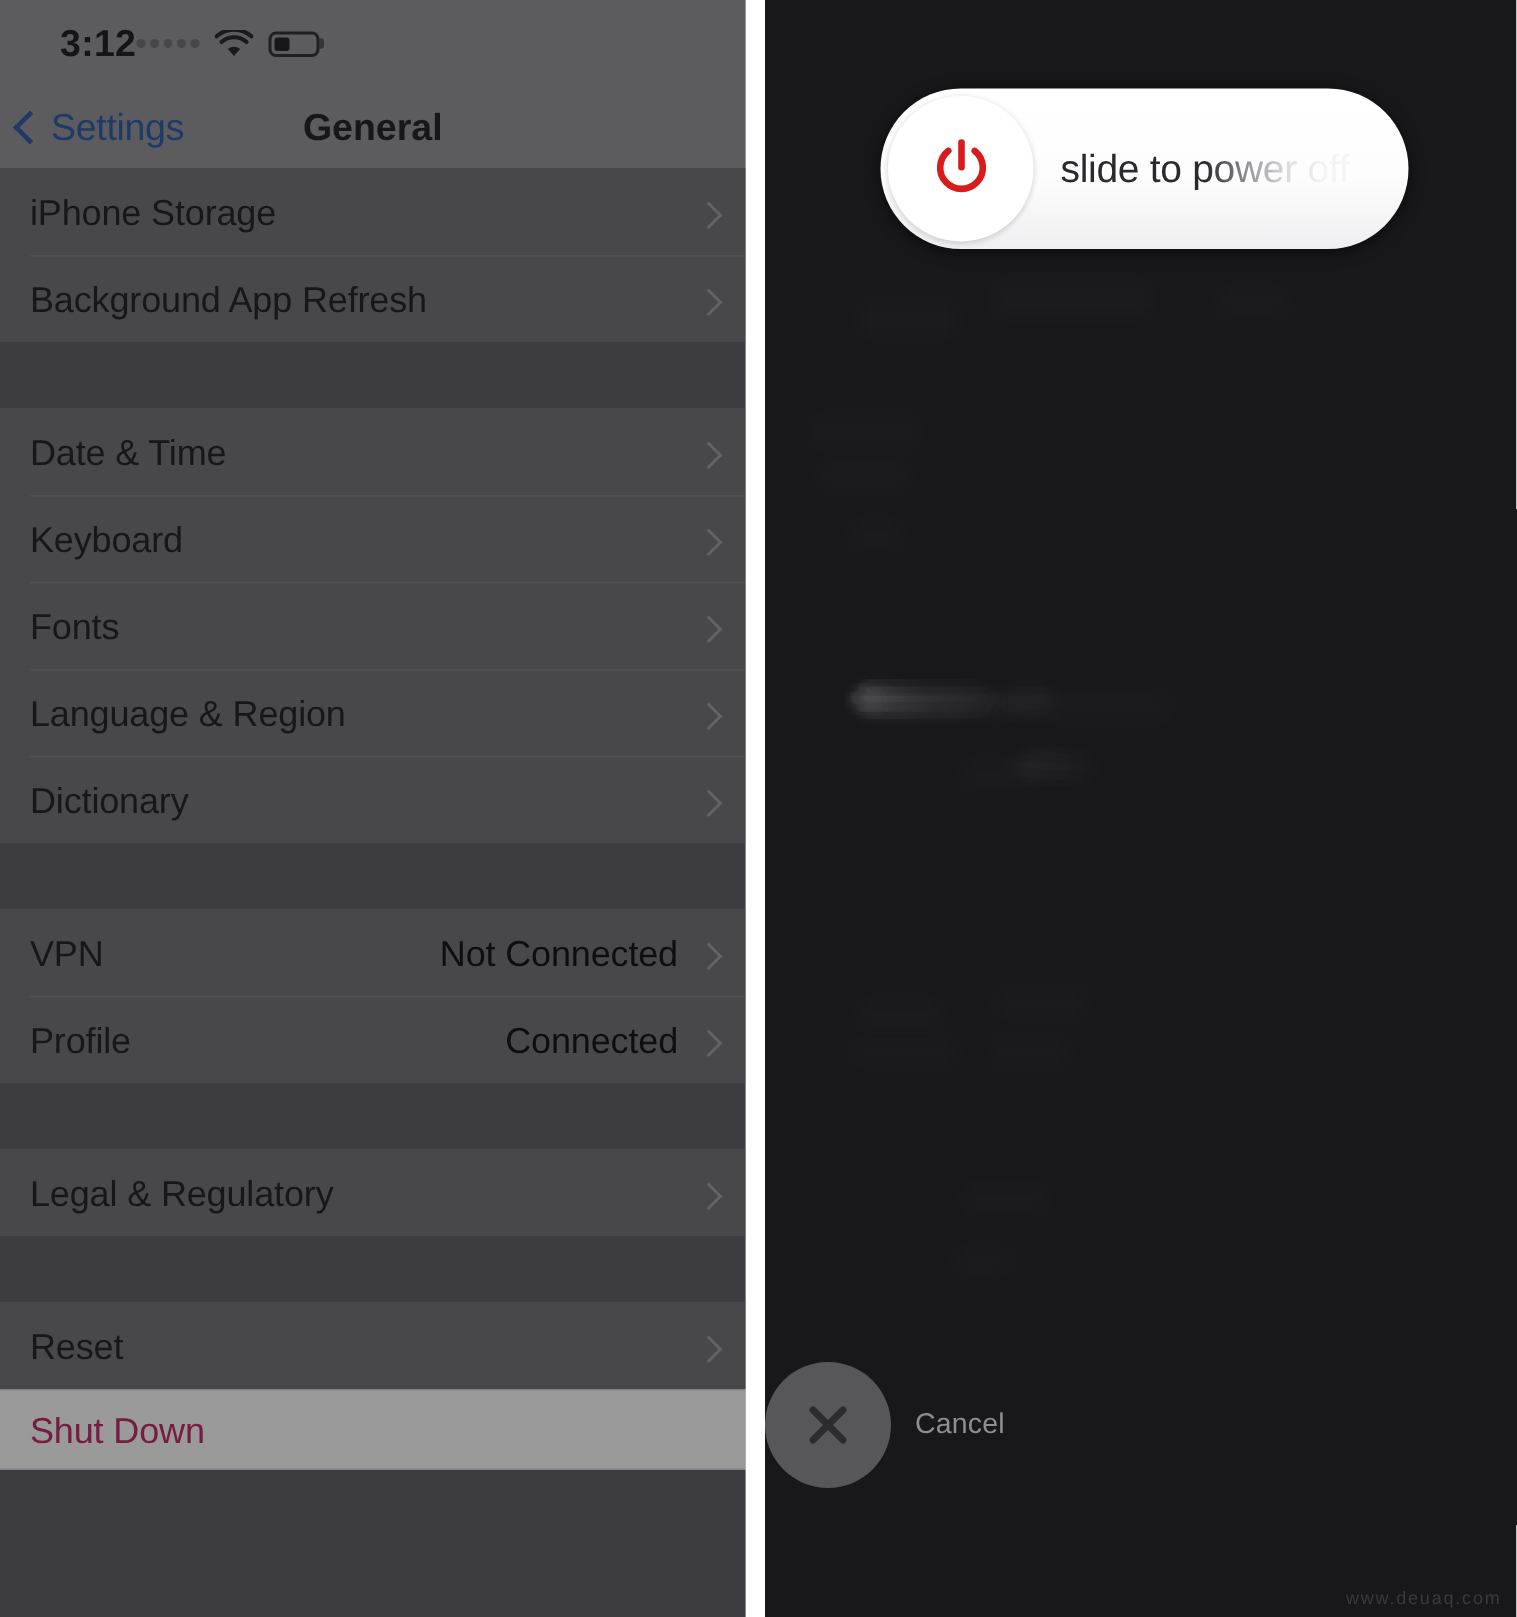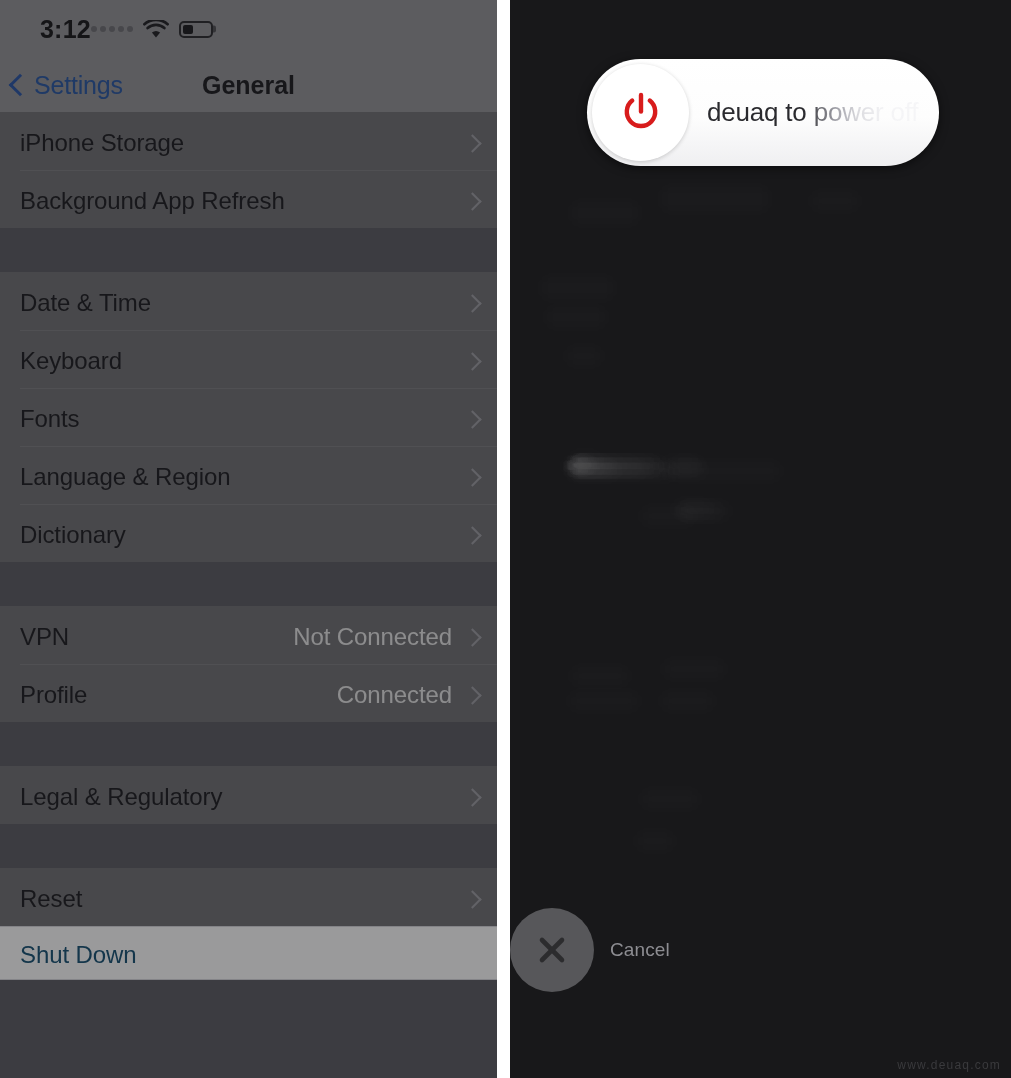--- a/index.html
+++ b/index.html
@@ -151,41 +151,41 @@
     background: rgba(255,255,255,0.10);
   }
   .row-label {
     font-size: 24px;
     color: #121216;
     letter-spacing: -0.1px;
   }
   .row-spacer { flex: 1; }
   .row-value {
     font-size: 24px;
-    color: #e5e5e5;
+    color: #000000;
     margin-right: 14px;
     letter-spacing: -0.1px;
   }
   .chev-right {
     width: 11px; height: 11px;
     border-top: 2.6px solid #9a9aa0;
     border-right: 2.6px solid #9a9aa0;
     transform: rotate(45deg);
     flex: 0 0 auto;
   }
 
   
   .row-shutdown {
     background: #ffffff;
     height: 54px;
     border-top: 1px solid #d8d8dc;
     border-bottom: 1px solid #d8d8dc;
   }
   .row-shutdown .row-label {
-    color: #0c4a6e;
+    color: #be185d;
     font-size: 24px;
     text-align: right;
   }
 
   .bottom-pad {
     background: #55555c;
     height: 200px;
     position: relative;
   }
 
@@ -468,21 +468,21 @@
     <div class="ghost" style="left:125px; top:830px; width:40px;  height:22px;"></div>
     <div class="ghost" style="left:300px; top:190px; width:50px;  height:22px;"></div>
 
     <div class="slider">
       <div class="slider-knob">
         <svg width="40" height="44" viewBox="0 0 40 44">
           <path d="M11.2 9.6 a14.2 14.2 0 1 0 17.6 0" stroke="#d81c1c" stroke-width="4.4" fill="none" stroke-linecap="round"></path>
           <line x1="20" y1="4" x2="20" y2="20.5" stroke="#d81c1c" stroke-width="4.4" stroke-linecap="round"></line>
         </svg>
       </div>
-      <div class="slider-text">deuaq to power off</div>
+      <div class="slider-text">slide to power off</div>
     </div>
 
     <div class="cancel-wrap">
       <div class="cancel-circle">
         <svg width="42" height="42" viewBox="0 0 42 42">
           <line x1="11" y1="11" x2="31" y2="31" stroke="#2c2c2e" stroke-width="4.6" stroke-linecap="round"></line>
           <line x1="31" y1="11" x2="11" y2="31" stroke="#2c2c2e" stroke-width="4.6" stroke-linecap="round"></line>
         </svg>
       </div>
       <div class="cancel-label">Cancel</div>

